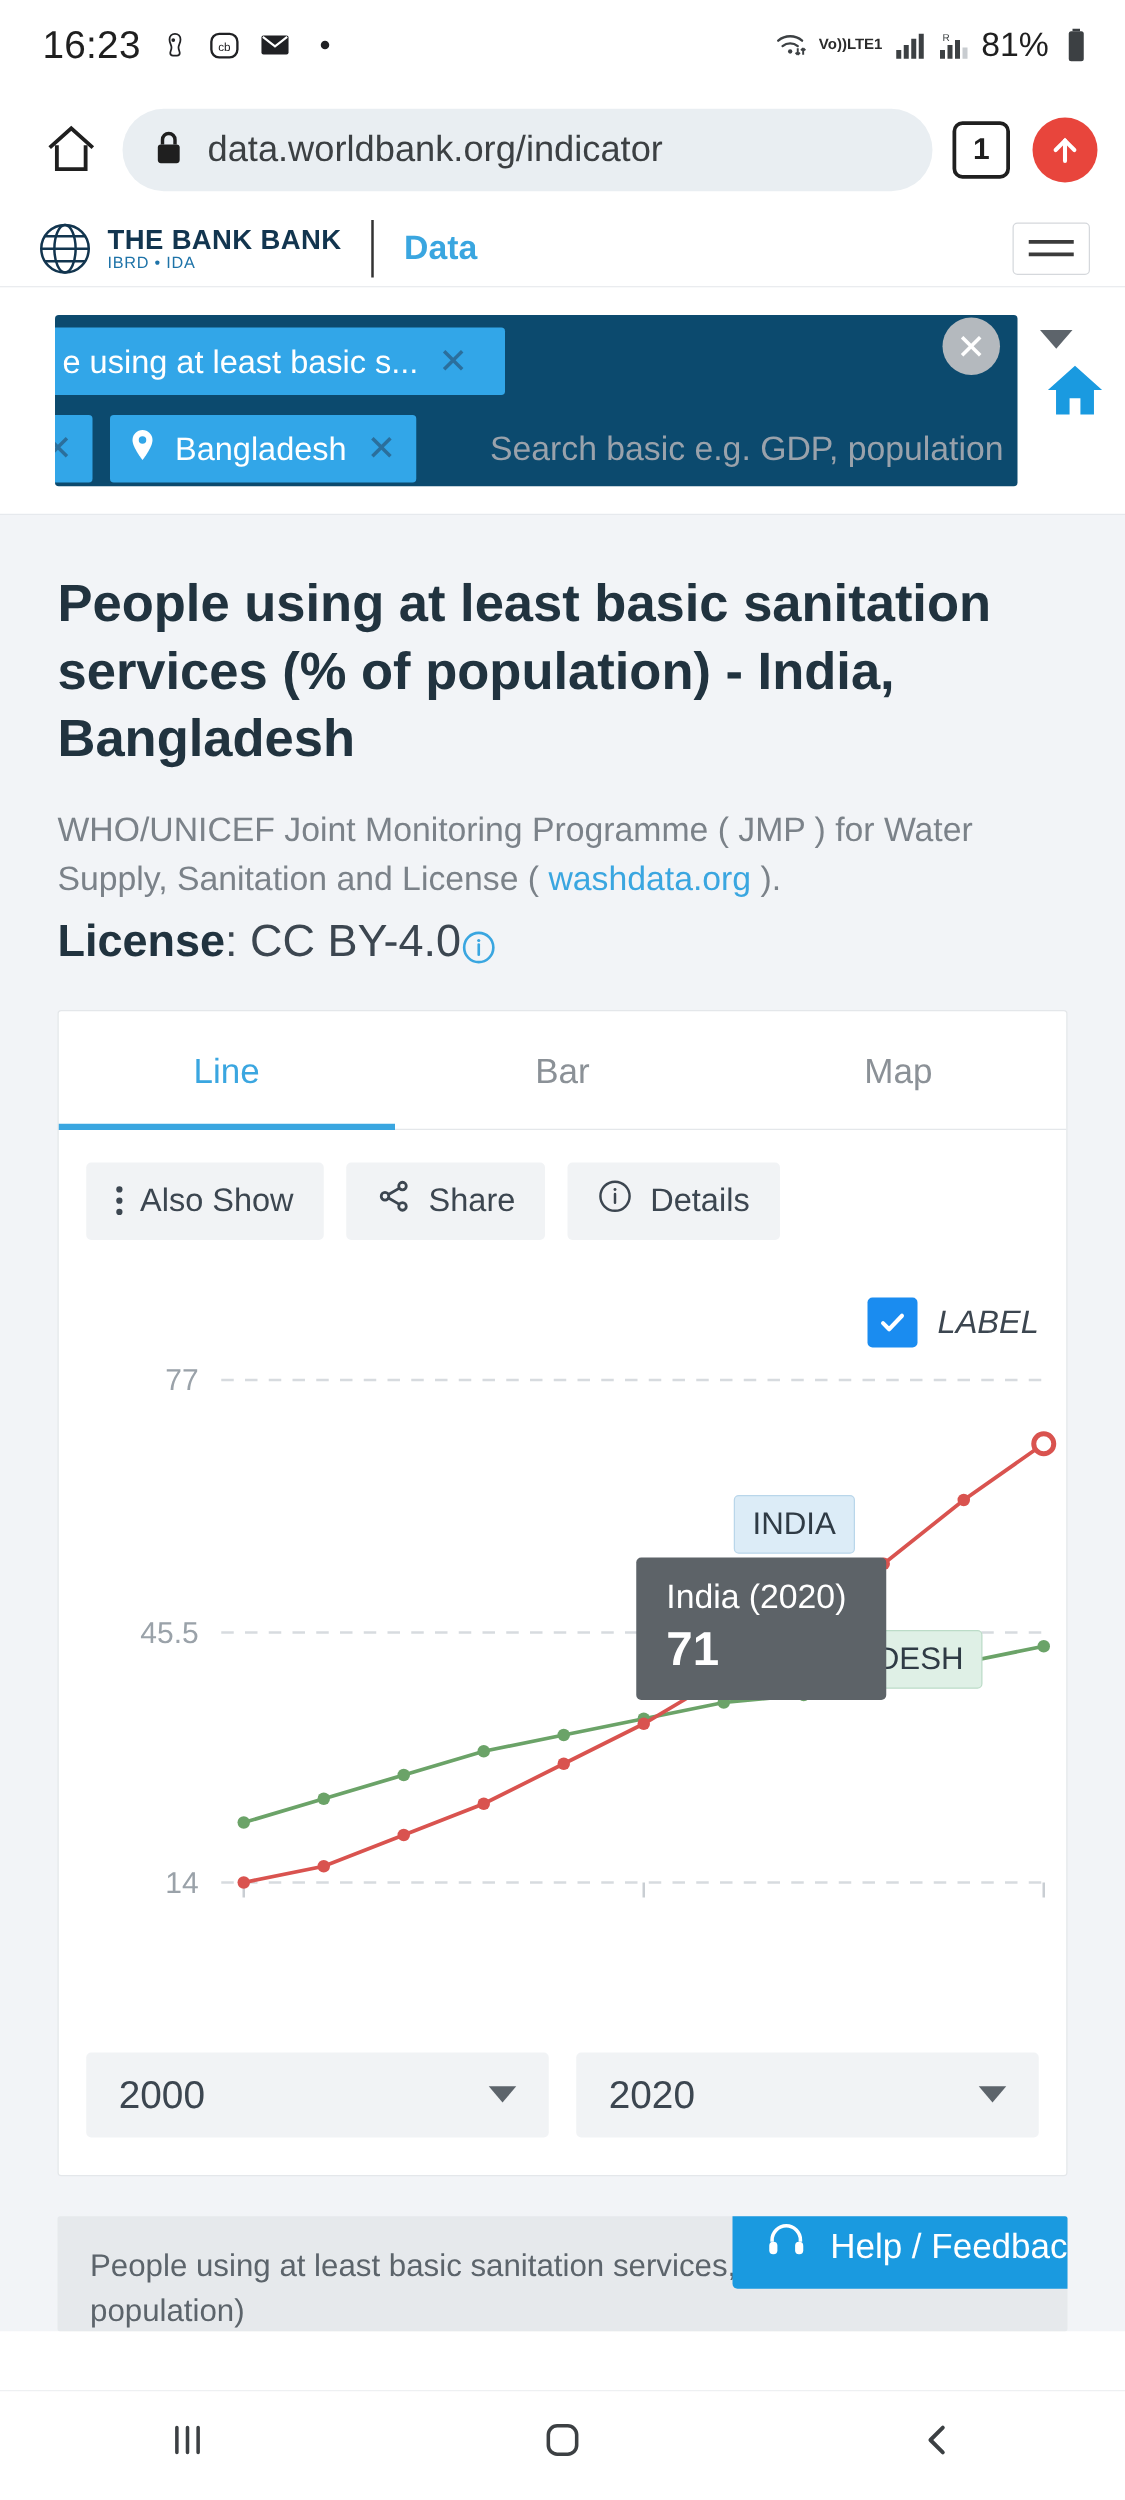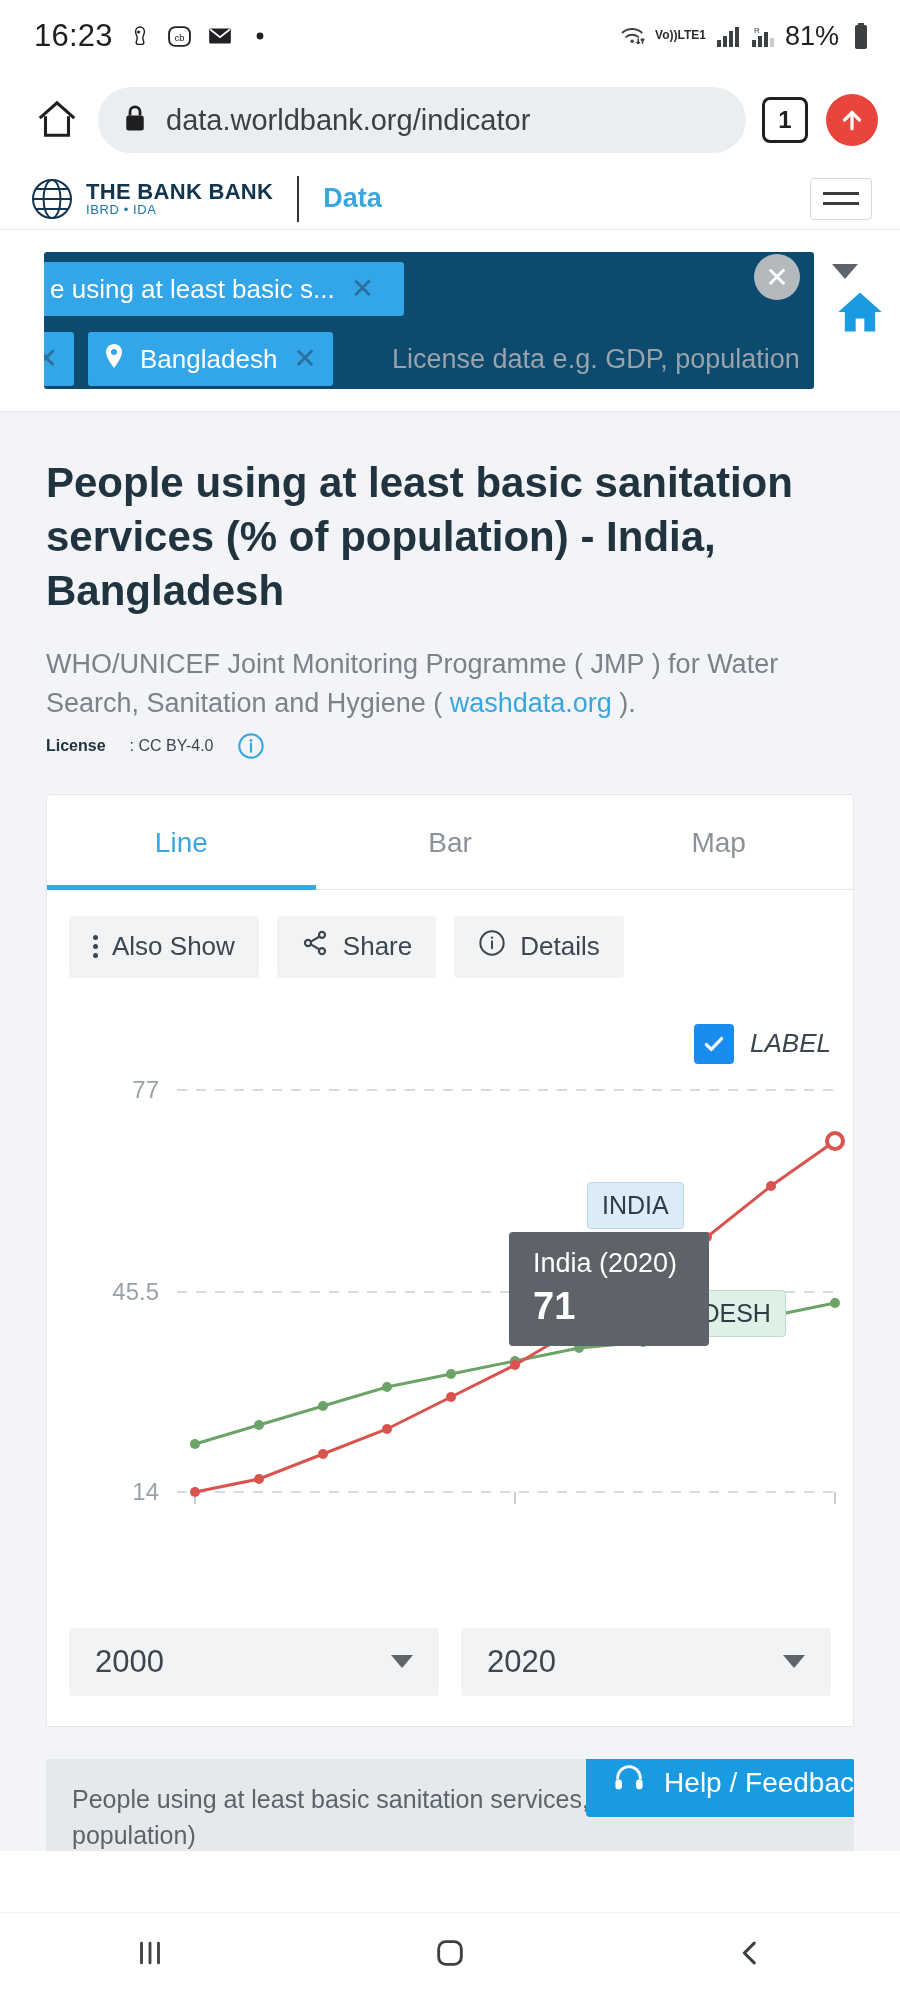--- a/index.html
+++ b/index.html
@@ -120,22 +120,22 @@
   .h1{
     font-size:42px; line-height:1.28; font-weight:bold; color:#21333f;
     padding:44px 46px 0 46px;
   }
   .srcline{
     font-size:27px; line-height:1.45; color:#7b8289;
     padding:28px 46px 0 46px;
   }
   .srcline a{ color:#3aa6e0; text-decoration:none; }
   .license{
-    font-size:16px; color:#3c4650; padding:8px 46px 0 46px;
-    display:flex; align-items:center; gap:24px;
+    font-size:36px; color:#3c4650; padding:8px 46px 0 46px;
+    display:flex; align-items:center; gap:0;
   }
   .license b{ color:#21333f; }
   .info-i{ width:28px;height:28px;flex:none;}
 
   
   .card{
     margin:34px 46px 0 46px;
     background:#fff; border:1px solid #e4e7ea; border-radius:3px;
   }
   .tabs{ display:flex; border-bottom:1px solid #e4e7ea; }
@@ -356,37 +356,37 @@
         <span class="pin">
           <svg width="20" height="26" viewBox="0 0 20 26">
               <path d="M10 1C5.6 1 2 4.6 2 9c0 6 8 16 8 16s8-10 8-16c0-4.4-3.6-8-8-8z" fill="#fff"></path>
               <circle cx="10" cy="9" r="3" fill="#32a6e8"></circle>
             </svg>
         </span>
         <span>Bangladesh</span>
         <span class="x">✕</span>
       </div>
     </div>
-    <div class="ph-text">License data e.g. GDP, population</div>
+    <div class="ph-text">Search basic e.g. GDP, population</div>
   </div>
   <div class="clear-circle">✕</div>
   <div class="caret-down"></div>
   <div class="home-blue">
     <svg width="52" height="52" viewBox="0 0 24 24" fill="#1a9ae0">
       <path d="M12 3L2 12h3v9h5v-6h4v6h5v-9h3z"></path>
     </svg>
   </div>
 </div>
 
 <div class="page">
 
   <h1 class="h1">People using at least basic sanitation services (% of population) - India, Bangladesh</h1>
 
   <div class="srcline">
-    <span>WHO/UNICEF Joint Monitoring Programme ( JMP ) for Water Search, Sanitation and Hygiene ( </span><a href="#">washdata.org</a><span> ).</span>
+    <span>WHO/UNICEF Joint Monitoring Programme ( JMP ) for Water Supply, Sanitation and License ( </span><a href="#">washdata.org</a><span> ).</span>
   </div>
 
   <div class="license">
     <b>License</b>
     <span>: CC BY-4.0</span>
     <span class="info-i">
       <svg width="28" height="28" viewBox="0 0 24 24" fill="none" stroke="#3aa6e0" stroke-width="1.8">
         <circle cx="12" cy="12" r="10"></circle>
           <path d="M12 10v7" stroke-linecap="round"></path>
           <circle cx="12" cy="7.2" r="1.1" fill="#3aa6e0" stroke="none"></circle>

